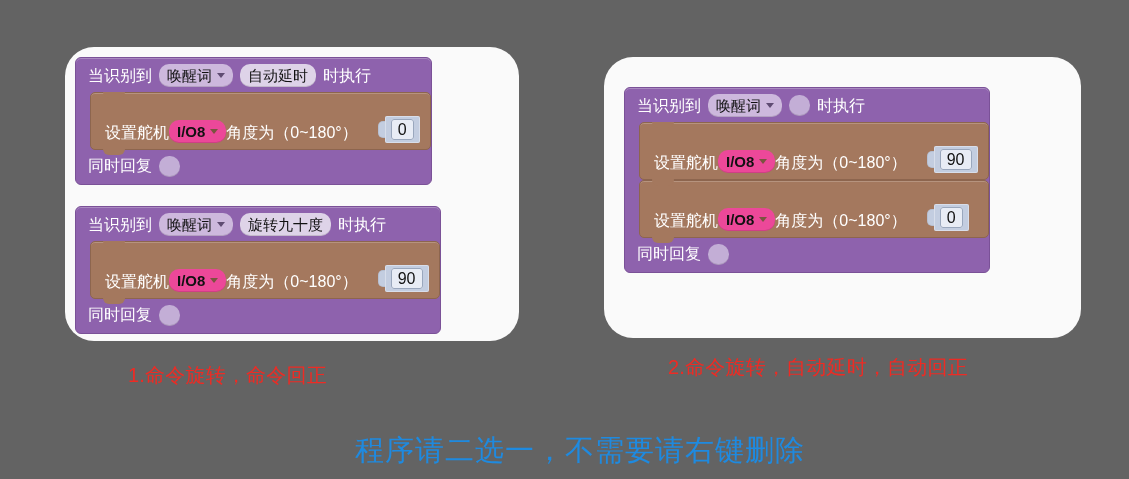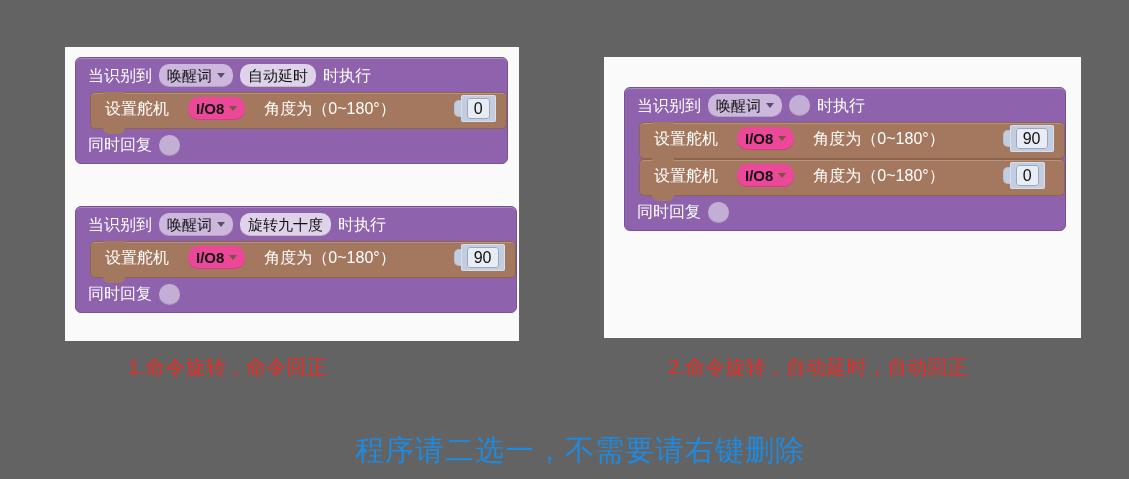--- a/index.html
+++ b/index.html
@@ -13,34 +13,35 @@
     font-family: "Liberation Sans", "DejaVu Sans", sans-serif;
     overflow: hidden;
     position: relative;
   }
 
   
   .panel {
     position: absolute;
     background: #fafafa;
     box-sizing: border-box;
+    border-radius: 29px;
   }
   #panel-left  { left: 65px;  top: 47px; width: 454px; height: 294px; }
   #panel-right { left: 604px; top: 57px; width: 477px; height: 281px; }
 
   
   .caption {
     position: absolute;
     color: #ee2b24;
     font-size: 20px;
     line-height: 24px;
     white-space: nowrap;
     letter-spacing: 0.2px;
   }
-  #caption-left  { left: 128px; top: 355px; }
+  #caption-left  { left: 128px; top: 363px; }
   #caption-right { left: 668px; top: 355px; }
 
   #footer-note {
     position: absolute;
     left: 355px;
     top: 433px;
     color: #1e8ae0;
     font-size: 29px;
     line-height: 34px;
     white-space: nowrap;
@@ -107,26 +108,26 @@
     border-left: 4px solid transparent;
     border-right: 4px solid transparent;
     border-top: 5px solid #5f4b72;
     display: inline-block;
   }
 
   
   .blk {
     position: relative;
     display: flex;
-    align-items: center;
-    gap: 19px;
+    align-items: flex-end;
+    gap: 0;
     white-space: nowrap;
     box-sizing: border-box;
     border-radius: 5px;
-    padding: 2px 10px 6px 14px;
+    padding: 23px 10px 6px 14px;
     box-shadow: inset 0 1px 0 rgba(255,255,255,.20);
   }
   .blk.brown { background: #a4785e; border: 1px solid #8d654e; }
   .blk.green { background: #5ba75c; border: 1px solid #4c8f4d; }
 
   
   .blk::before {
     content: "";
     position: absolute;
     left: 12px; top: -1px;

